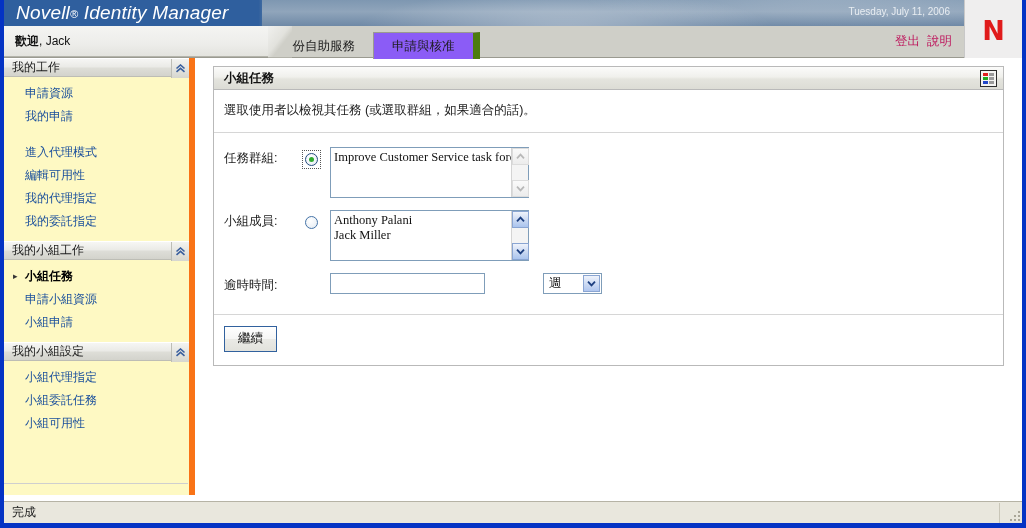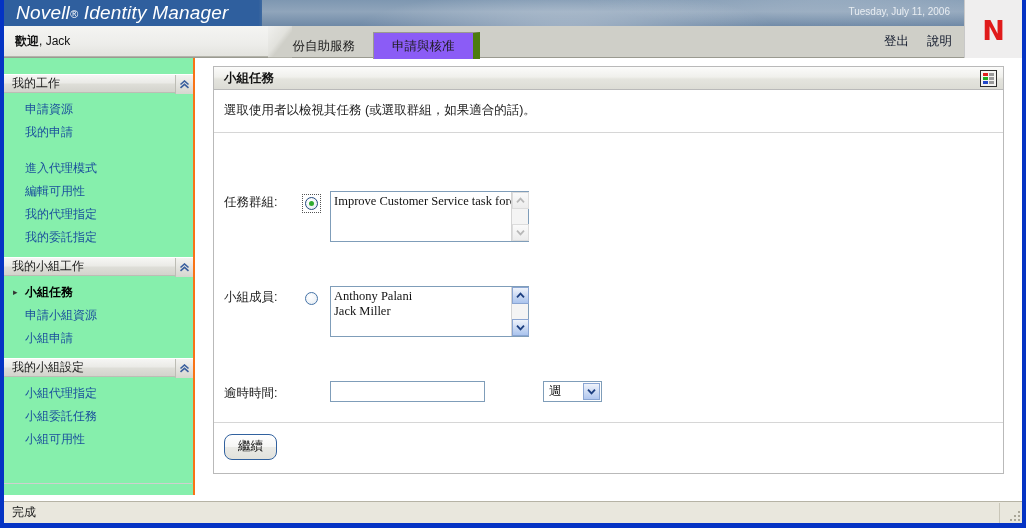--- a/index.html
+++ b/index.html
@@ -119,40 +119,40 @@
     background: #8b5cf6;
     border-left: 1px solid #9a9a90;
     border-right: 7px solid #4d7c0f;
     border-top: 1px solid #9a9a90;
     height: 27px;
     margin-bottom: -1px;
     position: relative; z-index: 3; font-family: Liberation Serif, serif;
   }
   .toplinks {
     position: absolute; right: 70px; top: 7px;
-    display: flex; gap: 18px;
-    font-size: 12.5px; color: #0f172a;
+    display: flex; gap: 7px;
+    font-size: 12.5px; color: #be185d;
   }
   .toplinks span { cursor: default; white-space: nowrap; }
 
   
   .body-wrap {
     position: relative;
     height: 437px;
     background: #ffffff;
     display: flex;
   }
 
   
   .sidebar {
     width: 191px;
     flex: 0 0 191px;
-    background: #86efac;
-    border-right: 2px solid #f97316;
-    padding-top: 16px;
+    background: #fef9c3;
+    border-right: 6px solid #f97316;
+    padding-top: 0;
     position: relative;
   }
   .nav-group { margin: 0 0 1px 0; }
   .nav-header {
     position: relative;
     height: 19px;
     background: linear-gradient(to bottom, #f6f6f4 0%, #eaeae6 48%, #dedeD8 52%, #d3d3cc 100%);
     border-top: 1px solid #ffffff;
     border-bottom: 1px solid #bdbdb5;
     display: flex; align-items: center;
@@ -242,21 +242,20 @@
     border-bottom: 1px solid #d6d6d6;
     white-space: nowrap;
   }
 
   .form-area { padding: 14px 10px 10px 10px; }
 
   .form-row {
     display: flex;
     align-items: flex-start;
     margin-bottom: 12px;
-    margin-top: 44px;
   }
   .form-label {
     width: 68px;
     flex: 0 0 68px;
     font-size: 12.5px;
     color: #1a1a1a;
     padding-top: 3px;
     white-space: nowrap;
   }
   .radio-cell {
@@ -365,21 +364,21 @@
   .divider { border-top: 1px solid #d6d6d6; margin: 4px 0 0 0; }
 
   .btn-area { padding: 11px 10px 13px 10px; }
   .btn {
     display: inline-block;
     border: 1px solid #31619e;
     background: linear-gradient(to bottom, #ffffff 0%, #f6f6f5 48%, #eaeae6 52%, #e2e2dc 100%);
     font-size: 12.5px;
     color: #111;
     padding: 3px 13px 4px 13px;
-    border-radius: 8px;
+    border-radius: 0;
     cursor: default;
     white-space: nowrap;
   }
 
   
   .statusbar {
     position: absolute;
     left: 0; right: 0; bottom: 0;
     height: 22px;
     background: #e9e7dd;

